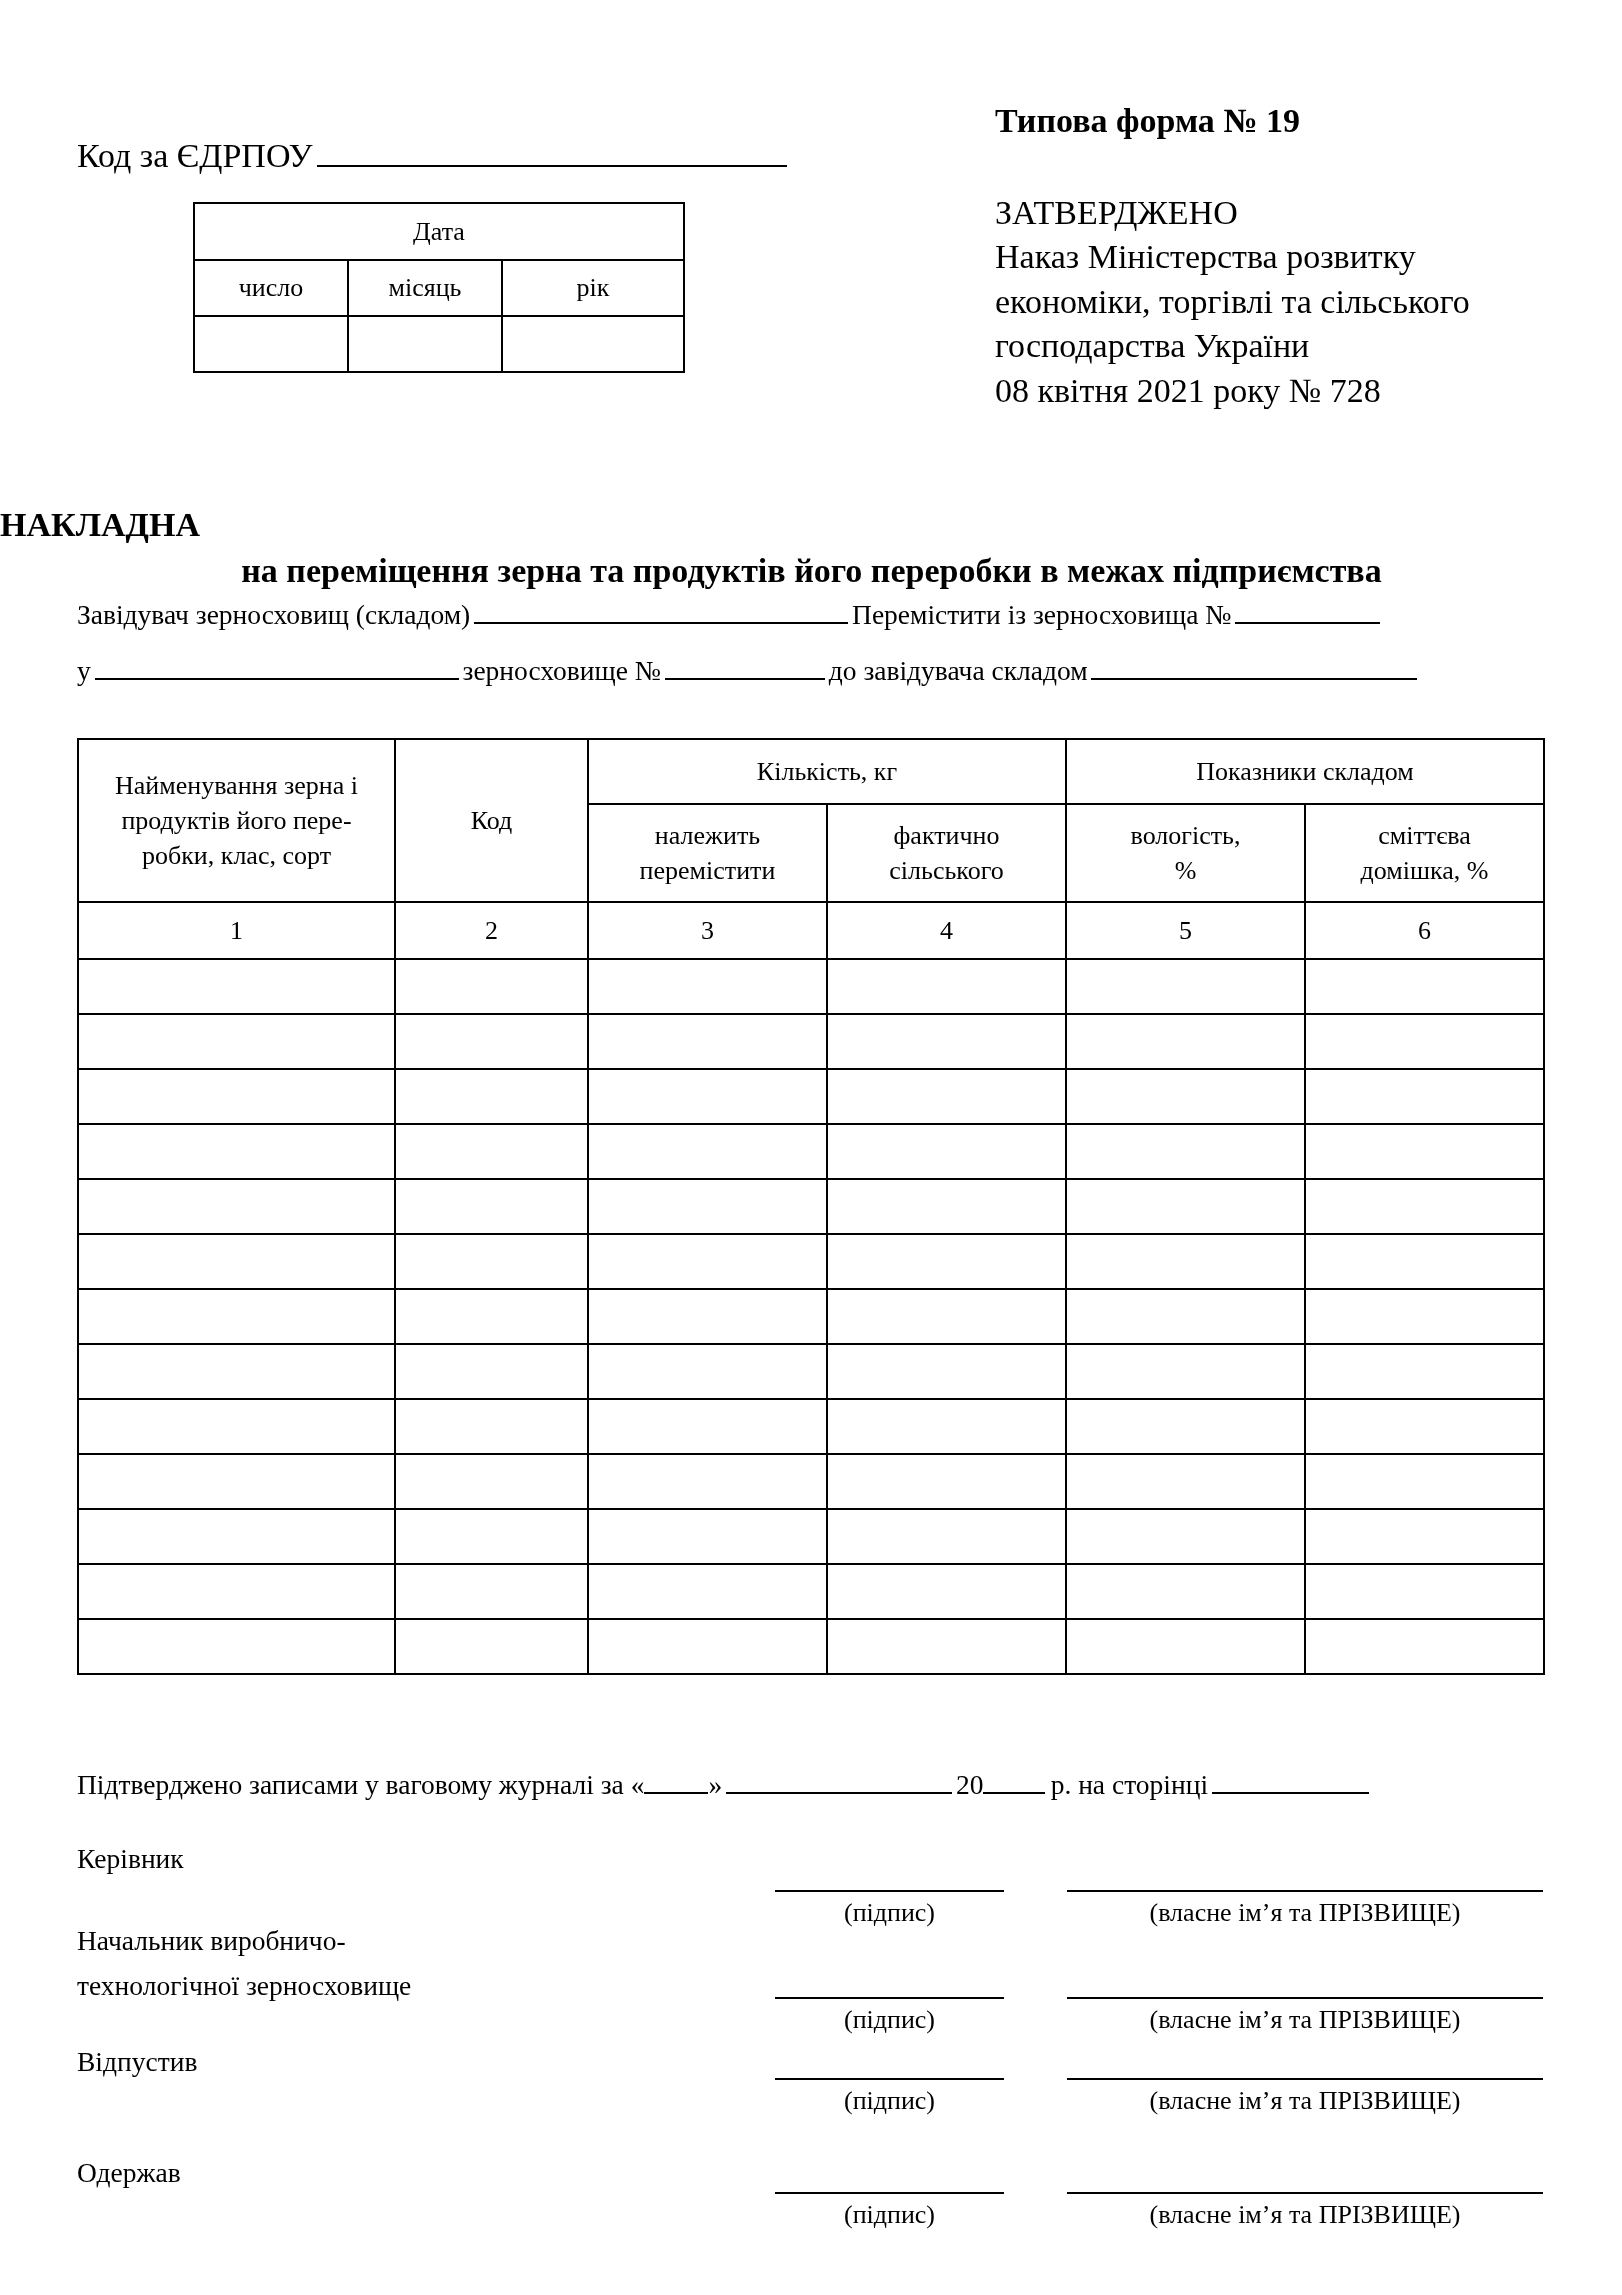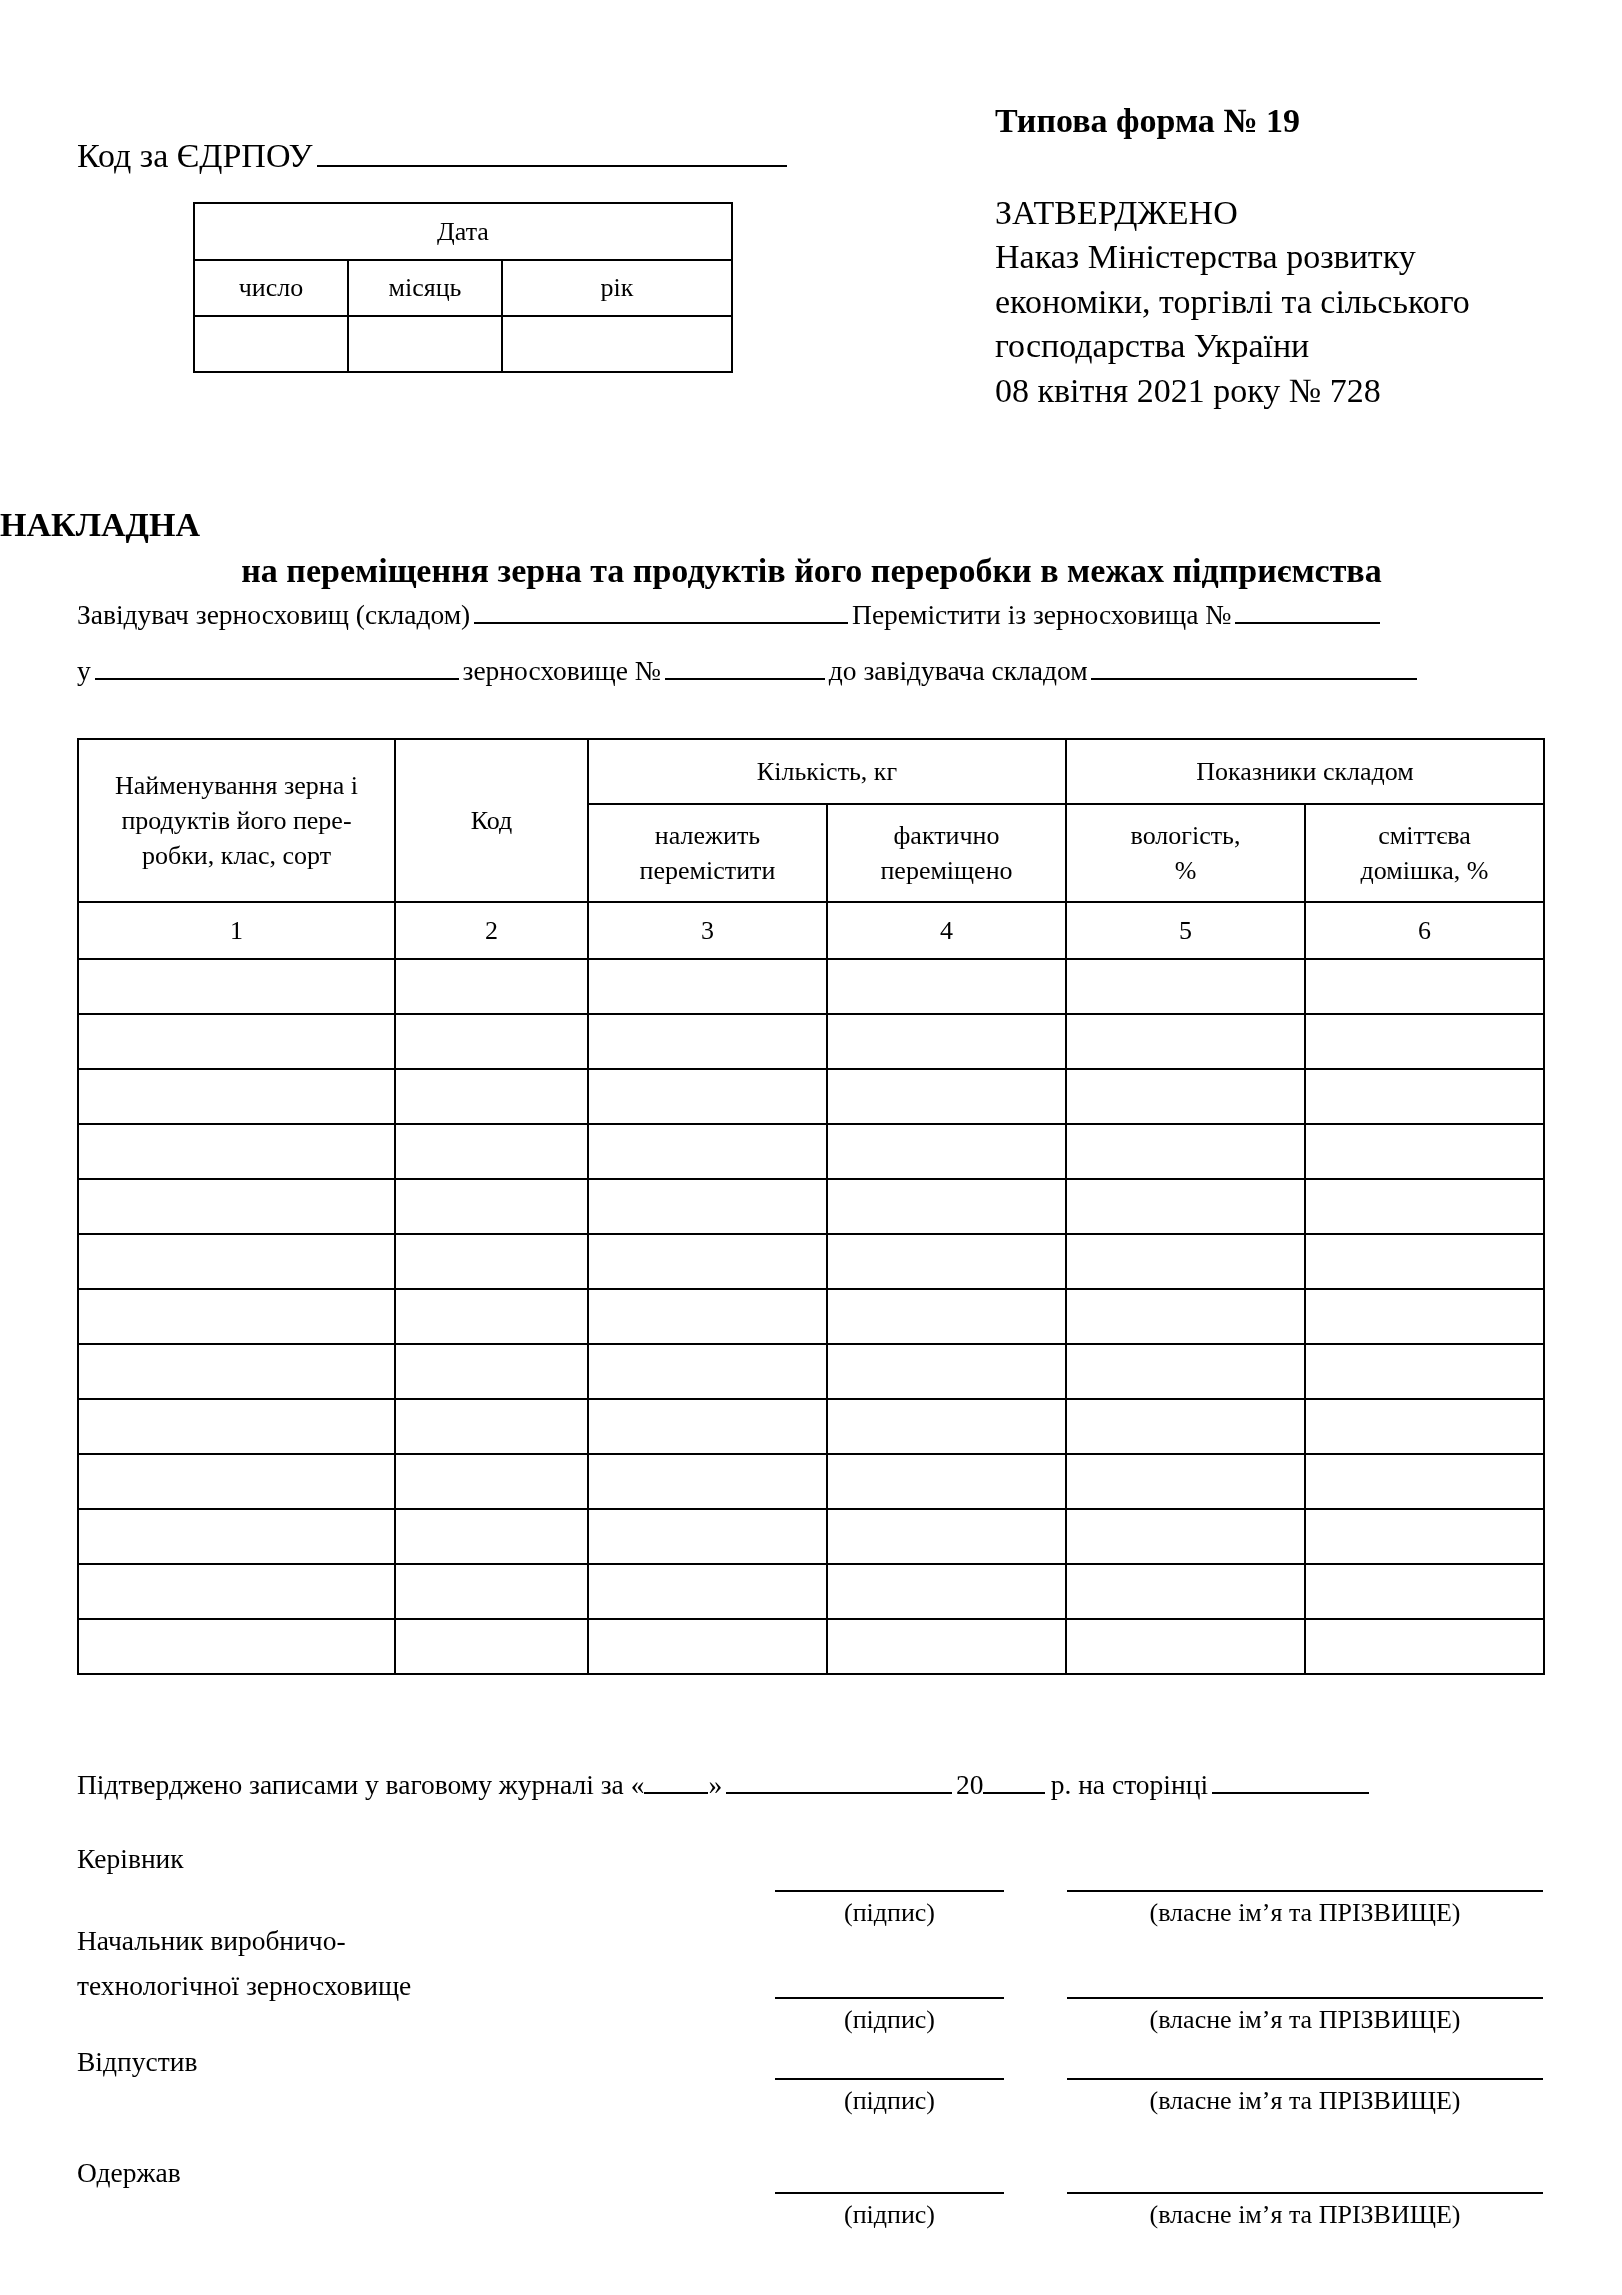--- a/index.html
+++ b/index.html
@@ -6,21 +6,21 @@
   body { width:1623px; height:2295px; position:relative; overflow:hidden;
          font-family:"Liberation Serif", "DejaVu Serif", serif; color:#000; }
   .abs { position:absolute; white-space:nowrap; }
   .t46 { font-size:34px; line-height:1;margin-top:29px; }
   .t42 { font-size:27.5px; line-height:1; }
   .bold { font-weight:bold; }
   .uline { display:inline-block; border-bottom:2px solid #000; height:25px; vertical-align:baseline; margin:0 3.9px; }
 
   
   table { border-collapse:collapse; }
-  .date-table { position:absolute; left:193px; top:202px; width:540px; }
+  .date-table { position:absolute; left:193px; top:202px; width:492px; }
   .date-table td { border:2.6px solid #000; text-align:center; font-size:26px; padding:0; }
   .date-table tr.r1 td { height:55px; }
   .date-table tr.r2 td { height:54px; }
   .date-table tr.r3 td { height:54px; }
 
   
   .main-table { position:absolute; left:77px; top:738px; width:1466px; table-layout:fixed;border-radius:24px; }
   .main-table td { border:2.6px solid #000; text-align:center; vertical-align:middle; font-size:26px; line-height:1.35; padding:0 3.9px; }
   .main-table tr.h1 td { height:63px; }
   .main-table tr.h2 td { height:96px;text-align:center; }
@@ -87,21 +87,21 @@
       <span>Найменування зерна і</span><br>
       <span>продуктів його пере-</span><br>
       <span>робки, клас, сорт</span>
     </td>
     <td rowspan="2">Код</td>
     <td colspan="2">Кількість, кг</td>
     <td colspan="2">Показники складом</td>
   </tr>
   <tr class="h2">
     <td><span>належить</span><br><span>перемістити</span></td>
-    <td><span>фактично</span><br><span>переміщено</span></td>
+    <td><span>фактично</span><br><span>сільського</span></td>
     <td><span>вологість,</span><br><span>%</span></td>
     <td><span>сміттєва</span><br><span>домішка, %</span></td>
   </tr>
   <tr class="h3">
     <td>1</td>
     <td>2</td>
     <td>3</td>
     <td>4</td>
     <td>5</td>
     <td>6</td>

